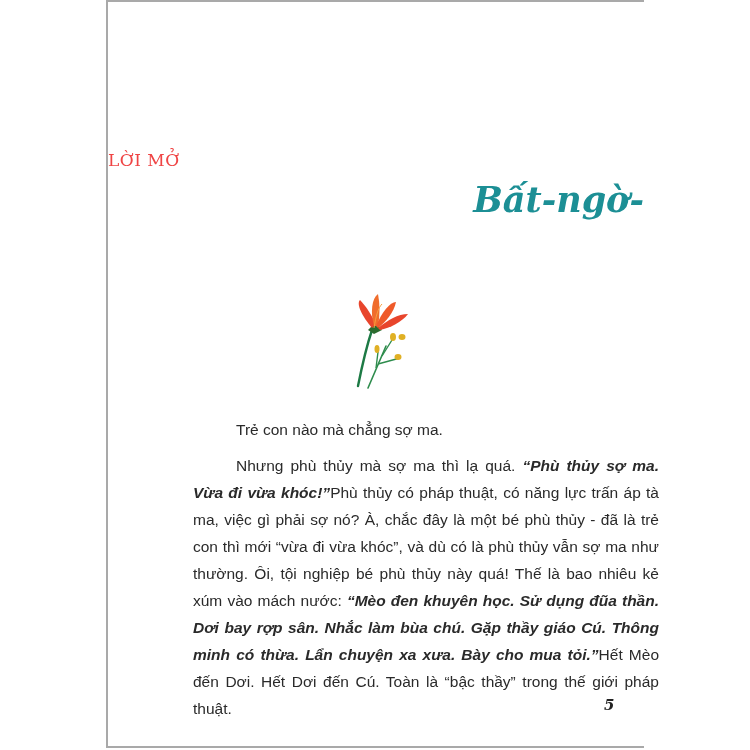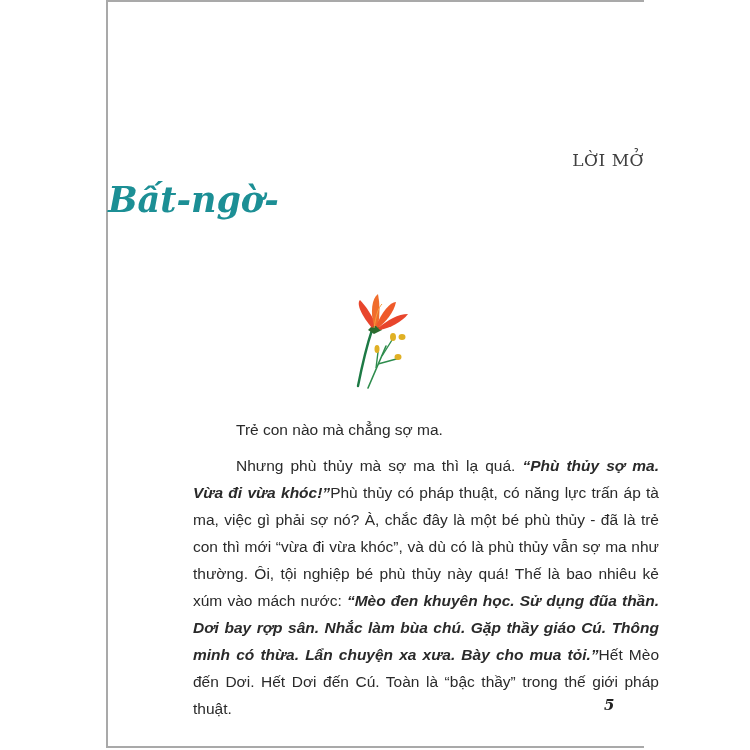--- a/index.html
+++ b/index.html
@@ -3,25 +3,25 @@
 <meta charset="utf-8">
 <style>
   html, body { margin: 0; padding: 0; background: #ffffff; }
   body { width: 750px; height: 750px; position: relative; overflow: hidden; }
   .page {
     position: absolute; left: 106px; top: 0; width: 538px; height: 748px;
     border-left: 2px solid #a9a9a9; border-top: 2px solid #a9a9a9; border-bottom: 2px solid #a9a9a9;
     background: #ffffff; box-sizing: border-box;
   }
   .heading-small {
-    position: absolute; left: 0; width: 100%; top: 148px; text-align: right;
-    font-family: "DejaVu Serif", serif; font-size: 17px; letter-spacing: 0.5px; color: #404040;
+    position: absolute; left: 0; width: 100%; top: 148px; text-align: left;
+    font-family: "DejaVu Serif", serif; font-size: 17px; letter-spacing: 0.5px; color: #ef4444;
   }
   .title {
-    position: absolute; left: 0; width: 100%; top: 172px; text-align: left;
+    position: absolute; left: 0; width: 100%; top: 172px; text-align: right;
     font-family: "DejaVu Serif", serif; font-style: italic; font-weight: bold;
     font-size: 35px; line-height: 52px; color: #1c8f95;
   }
   .flower { position: absolute; left: 228px; top: 284px; width: 84px; height: 104px; }
   .body-text {
     position: absolute; left: 52px; width: 466px; top: 414px;
     font-family: "Liberation Sans", sans-serif; font-size: 15.5px; line-height: 27px; color: #2a2a2a; margin-left: 33px;
   }
   .body-text p { margin: 0 0 9px 0; text-indent: 43px; text-align: justify; }
   .body-text em { font-style: italic; font-weight: bold; }

